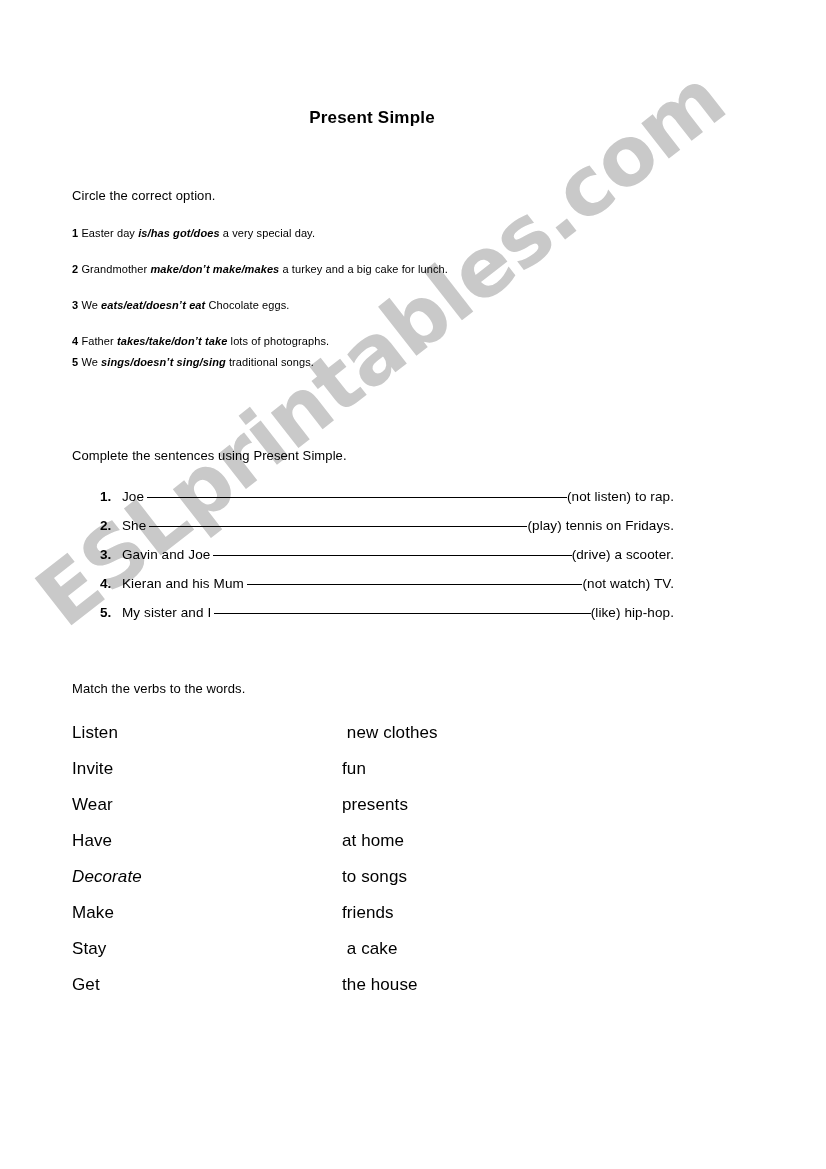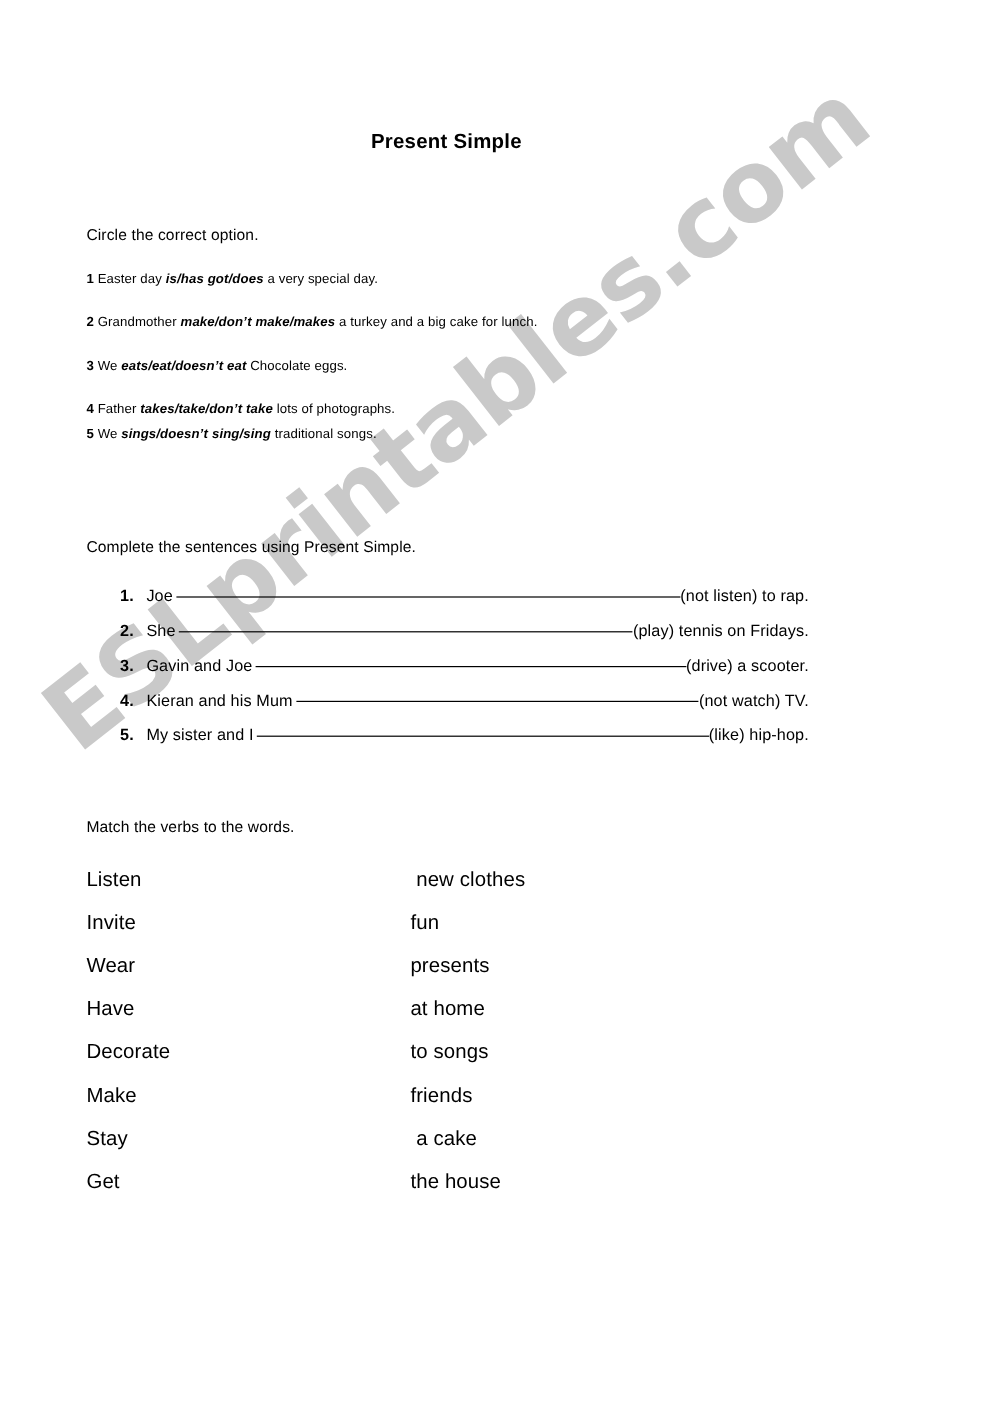--- a/index.html
+++ b/index.html
@@ -201,21 +201,21 @@
       <span class="ex2-blank"></span>
       <span class="ex2-cue">(like) hip-hop.</span>
     </div>
 
     <div class="section-heading" style="left:72px; top:681px;">Match the verbs to the words.</div>
 
     <div class="match-left" style="top:723px;">Listen</div>
     <div class="match-left" style="top:759px;">Invite</div>
     <div class="match-left" style="top:795px;">Wear</div>
     <div class="match-left" style="top:831px;">Have</div>
-    <div class="match-left" style="top:867px;">Decorate</div>
+    <div class="match-left" style="top:867px;font-style:italic;">Decorate</div>
     <div class="match-left" style="top:903px;">Make</div>
     <div class="match-left" style="top:939px;">Stay</div>
     <div class="match-left" style="top:975px;">Get</div>
 
     <div class="match-right" style="top:723px;"> new clothes</div>
     <div class="match-right" style="top:759px;text-align:center;">fun</div>
     <div class="match-right" style="top:795px;">presents</div>
     <div class="match-right" style="top:831px;">at home</div>
     <div class="match-right" style="top:867px;">to songs</div>
     <div class="match-right" style="top:903px;">friends</div>

